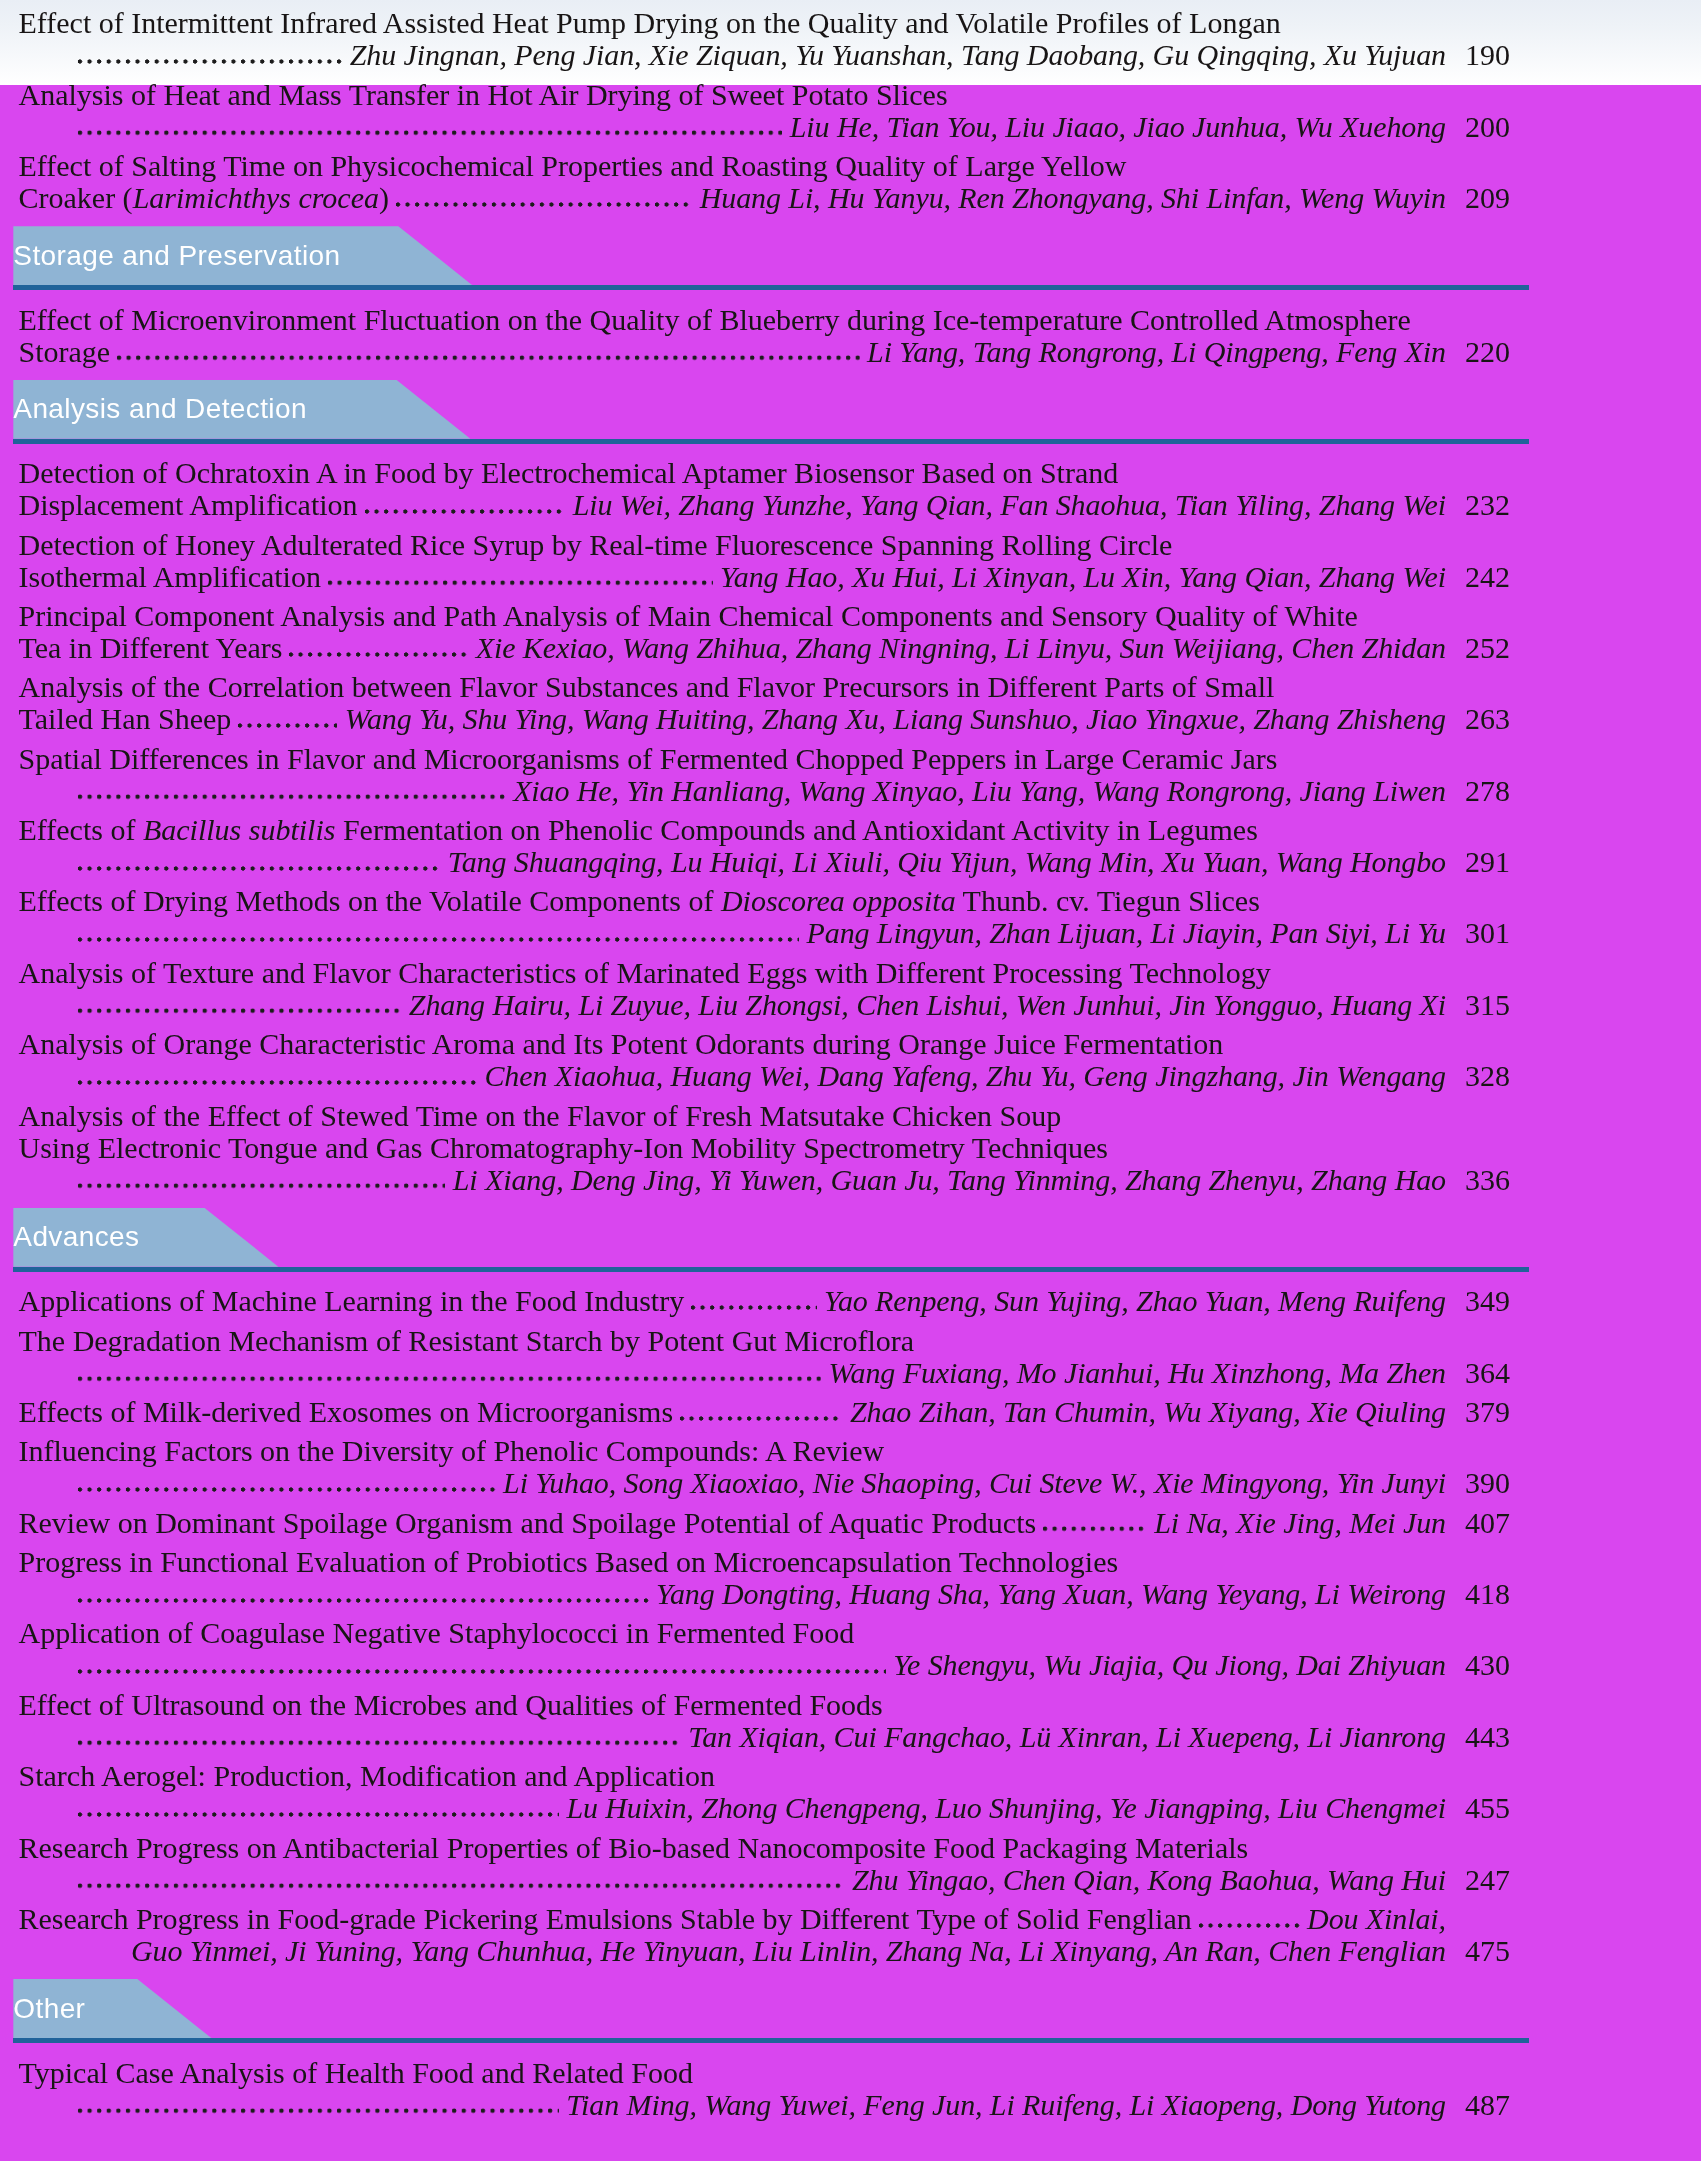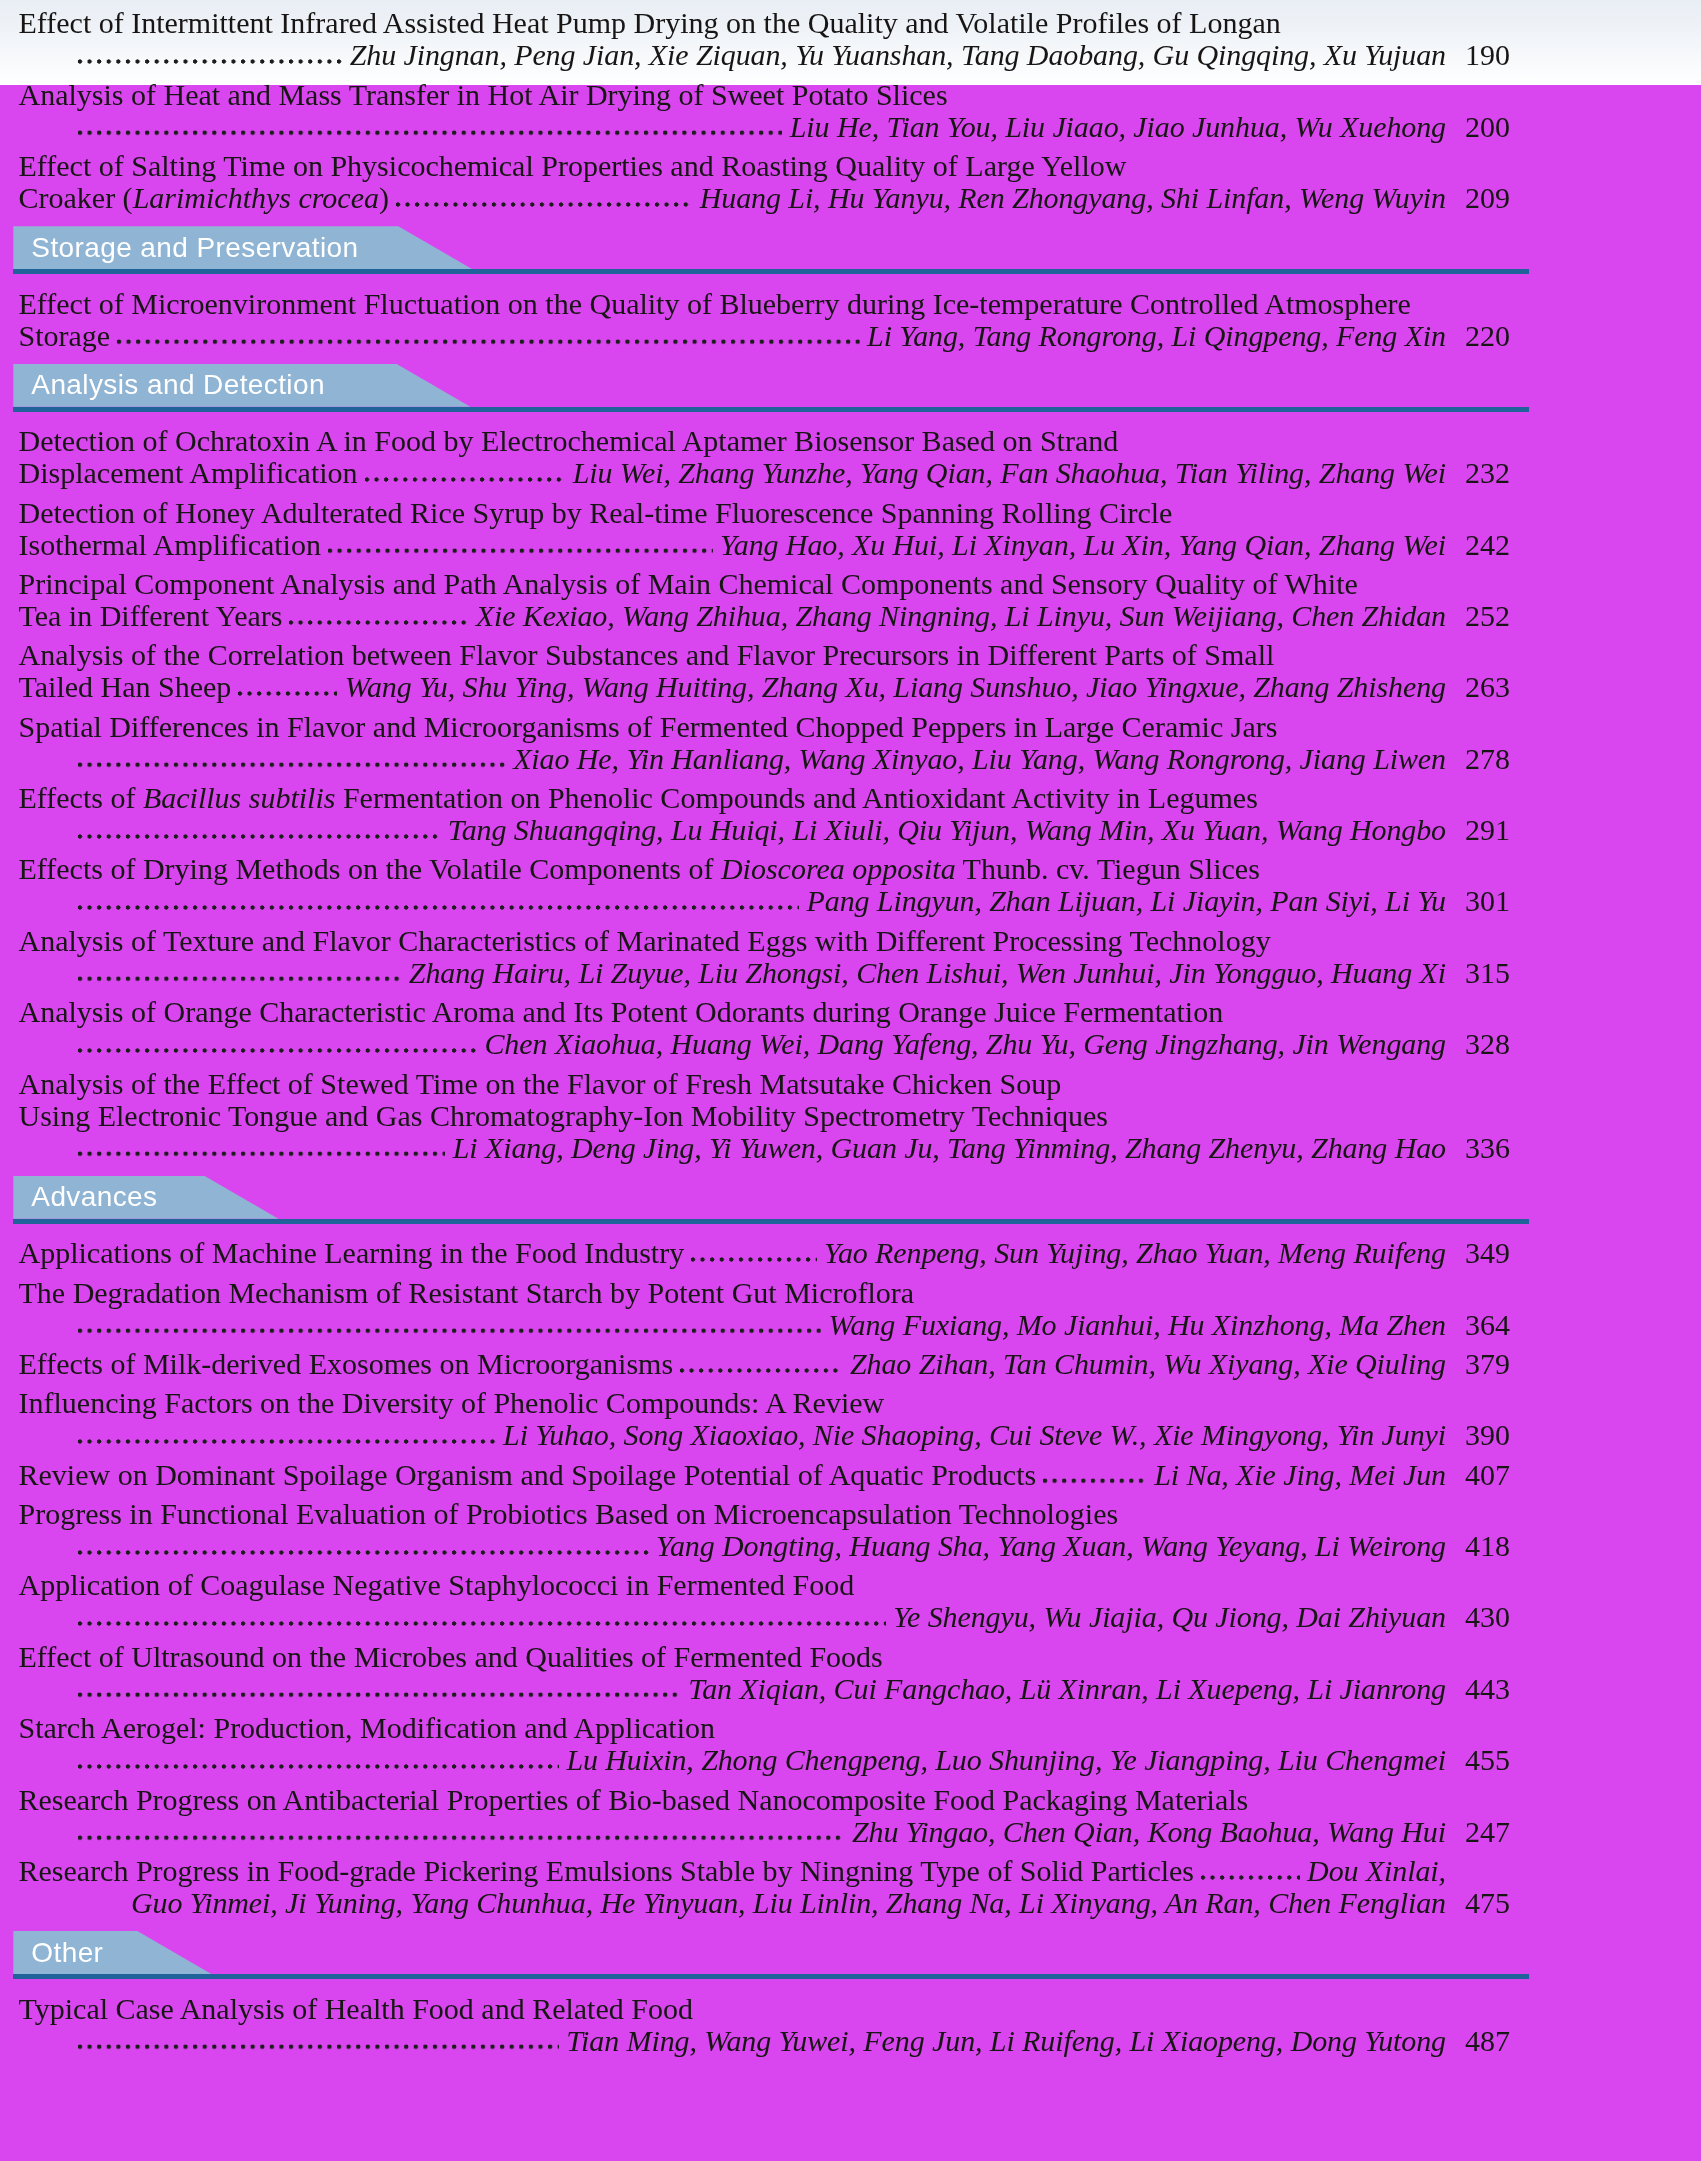--- a/index.html
+++ b/index.html
@@ -41,26 +41,25 @@
     background-image:radial-gradient(circle at 3px 3.7px, #1c1c1c 2px, transparent 2.5px);
     background-size:9.6px 7.4px;
     background-repeat:repeat-x;
     background-position:left center;
   }
   .authors { font-style:italic; white-space:pre; letter-spacing:-0.1px; }
   .pageno { width:83px; min-width:83px; text-align:center; white-space:pre; }
   .entry { margin-bottom:7.4px; }
   .banner-wrap { margin:12px 0 13.3px -5.2px; }
   .banner {
-    height:43px;
+    height:59px;
     background:#8fb4d4;
     clip-path:polygon(0 0, calc(100% - 74px) 0, 100% 100%, 0 100%);
     display:flex;
     align-items:center;
-    padding-left:18px;
     box-sizing:border-box;
     font-family:"Liberation Sans", sans-serif;
     font-size:28px;
     color:#ffffff;
     letter-spacing:0.4px;
   }
   .rule { height:5.2px; width:1516px; background:#20639a; }
   .b1 { width:459px; }
   .b2 { width:457px; }
   .b3 { width:265px; }
@@ -341,21 +340,21 @@
             <span class="seg">Research Progress on Antibacterial Properties of Bio-based Nanocomposite Food Packaging Materials</span>
           </div>
           <div class="line lead-indent">
             <span class="leader"></span>
             <span class="authors">Zhu Yingao, Chen Qian, Kong Baohua, Wang Hui</span>
             <span class="pageno">247</span>
           </div>
         </div>
         <div class="entry">
           <div class="line">
-            <span class="seg">Research Progress in Food-grade Pickering Emulsions Stable by Ningning Type of Solid Particles</span>
+            <span class="seg">Research Progress in Food-grade Pickering Emulsions Stable by Different Type of Solid Fenglian</span>
             <span class="leader"></span>
             <span class="authors">Dou Xinlai,</span>
             <span class="pageno"></span>
           </div>
           <div class="line cont-indent">
             <span class="authors">Guo Yinmei, Ji Yuning, Yang Chunhua, He Yinyuan, Liu Linlin, Zhang Na, Li Xinyang, An Ran, Chen Fenglian</span>
             <span class="pageno">475</span>
           </div>
         </div>
       </section>

